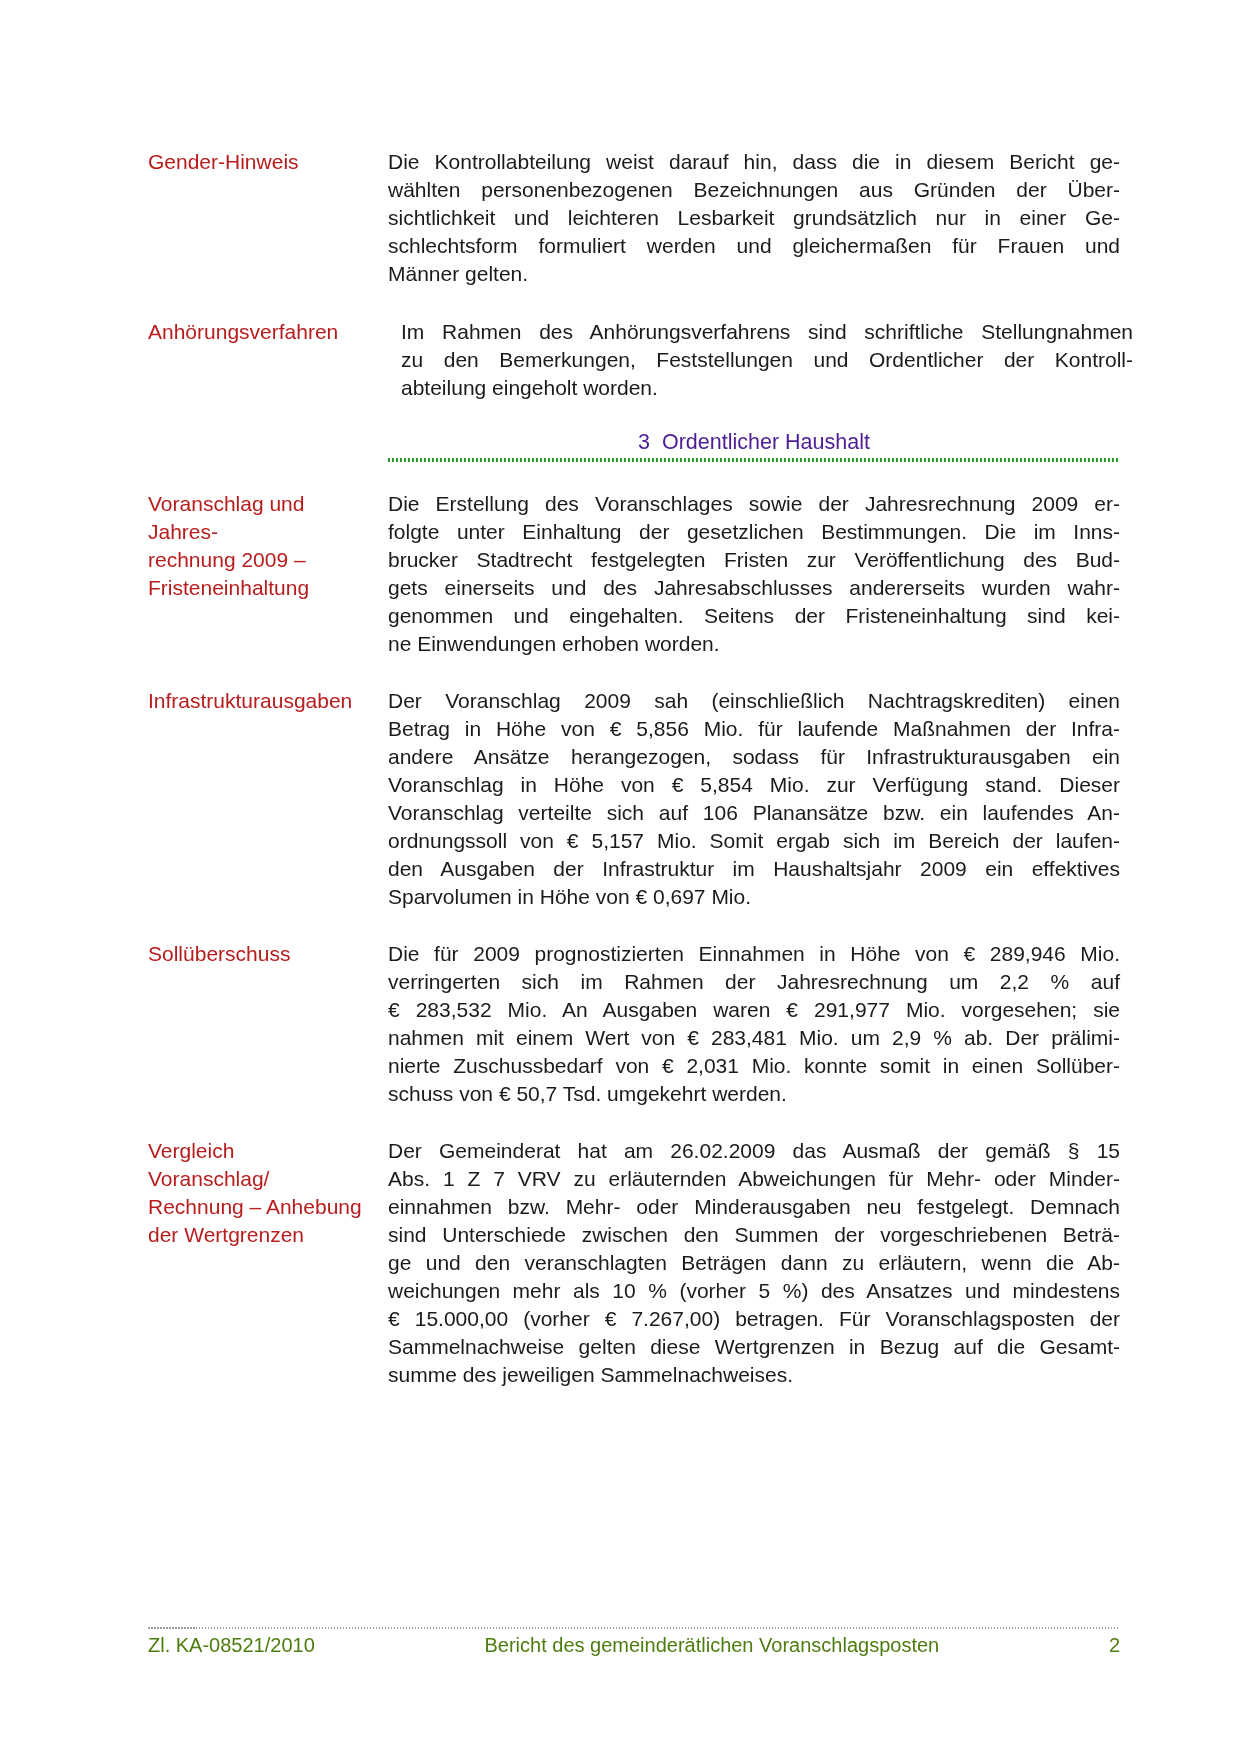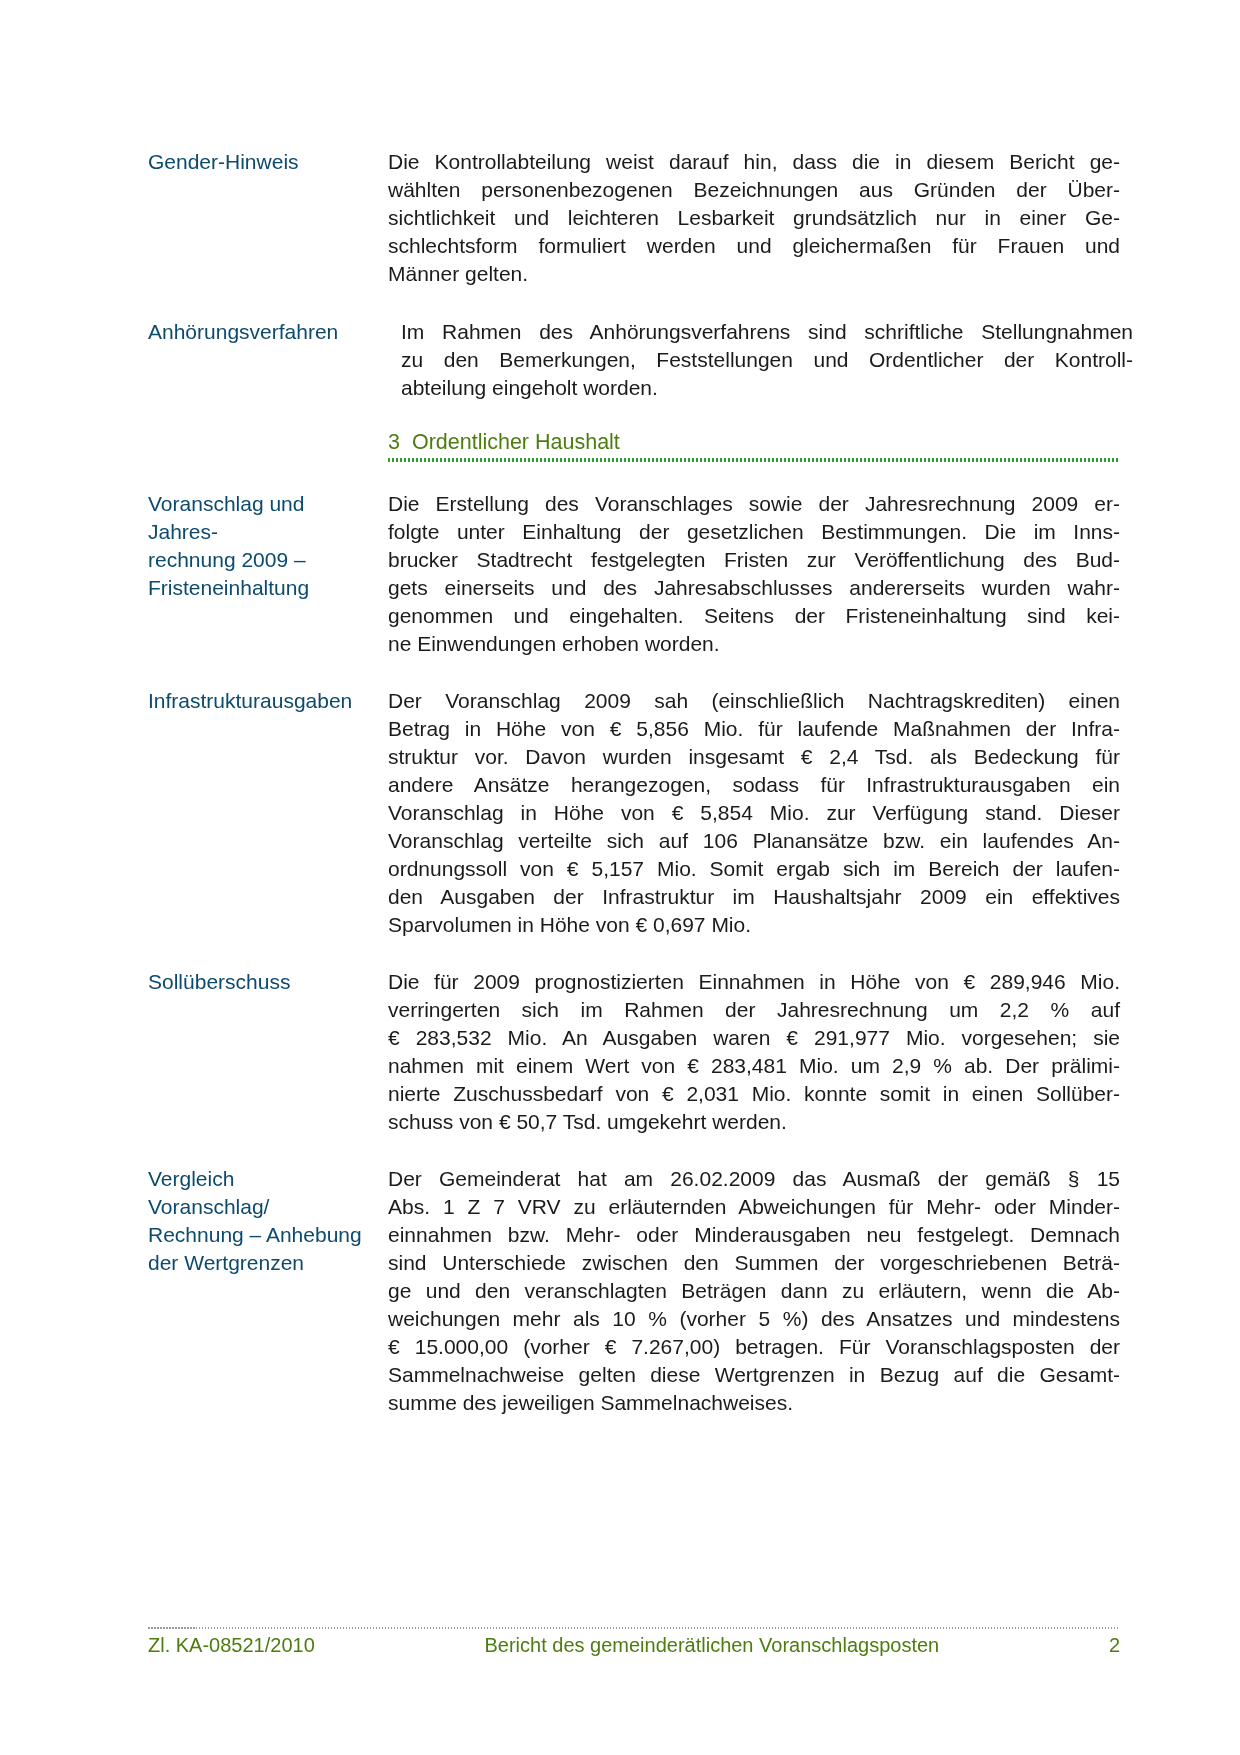--- a/index.html
+++ b/index.html
@@ -22,42 +22,42 @@
     left: 148px;
     top: 148px;
     width: 972px;
   }
   .row { display: flex; align-items: flex-start; }
   .label-col {
     flex: 0 0 240px;
     width: 240px;
     box-sizing: border-box;
     padding-right: 20px;
-    color: #0c4a6e;
+    color: #b91c1c;
   }
   .body-col {
     flex: 0 0 732px;
     width: 732px;
   }
   .tline { line-height: 28px; white-space: normal; }
   .body-col .tline { text-align: justify; text-align-last: justify; }
   .body-col .tline.last { text-align-last: left; }
 
   .sec-anhoerung { margin-top: 30px; gap: 13px; }
   .heading-row {
     margin-top: 27px;
     margin-left: 240px;
     width: 732px;
   }
   .chapter-heading {
     margin: 0;
     font-size: 21.5px;
     font-weight: normal;
-    color: #4d7c0f;
-    text-align: left;
+    color: #4c1d95;
+    text-align: center;
     line-height: 26px;
     white-space: pre;
   }
   .heading-rule {
     margin-top: 3px;
     height: 4px;
     background: repeating-linear-gradient(to right, #2e9b2e 0px, #2e9b2e 2px, transparent 2px, transparent 4px);
   }
   .sec-voranschlag { margin-top: 28px; }
   .sec-infrastruktur, .sec-sollueberschuss, .sec-vergleich { margin-top: 29px; }
@@ -136,21 +136,20 @@
         </div>
     </section>
 
     <section class="row sec-infrastruktur">
       <div class="label-col">
           <div class="tline last">Infrastrukturausgaben</div>
         </div>
       <div class="body-col">
           <div class="tline">Der Voranschlag 2009 sah (einschließlich Nachtragskrediten) einen</div>
           <div class="tline">Betrag in Höhe von € 5,856 Mio. für laufende Maßnahmen der Infra-</div>
-          <div class="tline">struktur vor. Davon wurden insgesamt € 2,4 Tsd. als Bedeckung für</div>
           <div class="tline">andere Ansätze herangezogen, sodass für Infrastrukturausgaben ein</div>
           <div class="tline">Voranschlag in Höhe von € 5,854 Mio. zur Verfügung stand. Dieser</div>
           <div class="tline">Voranschlag verteilte sich auf 106 Planansätze bzw. ein laufendes An-</div>
           <div class="tline">ordnungssoll von € 5,157 Mio. Somit ergab sich im Bereich der laufen-</div>
           <div class="tline">den Ausgaben der Infrastruktur im Haushaltsjahr 2009 ein effektives</div>
           <div class="tline last">Sparvolumen in Höhe von € 0,697 Mio.</div>
         </div>
     </section>
 
     <section class="row sec-sollueberschuss">

